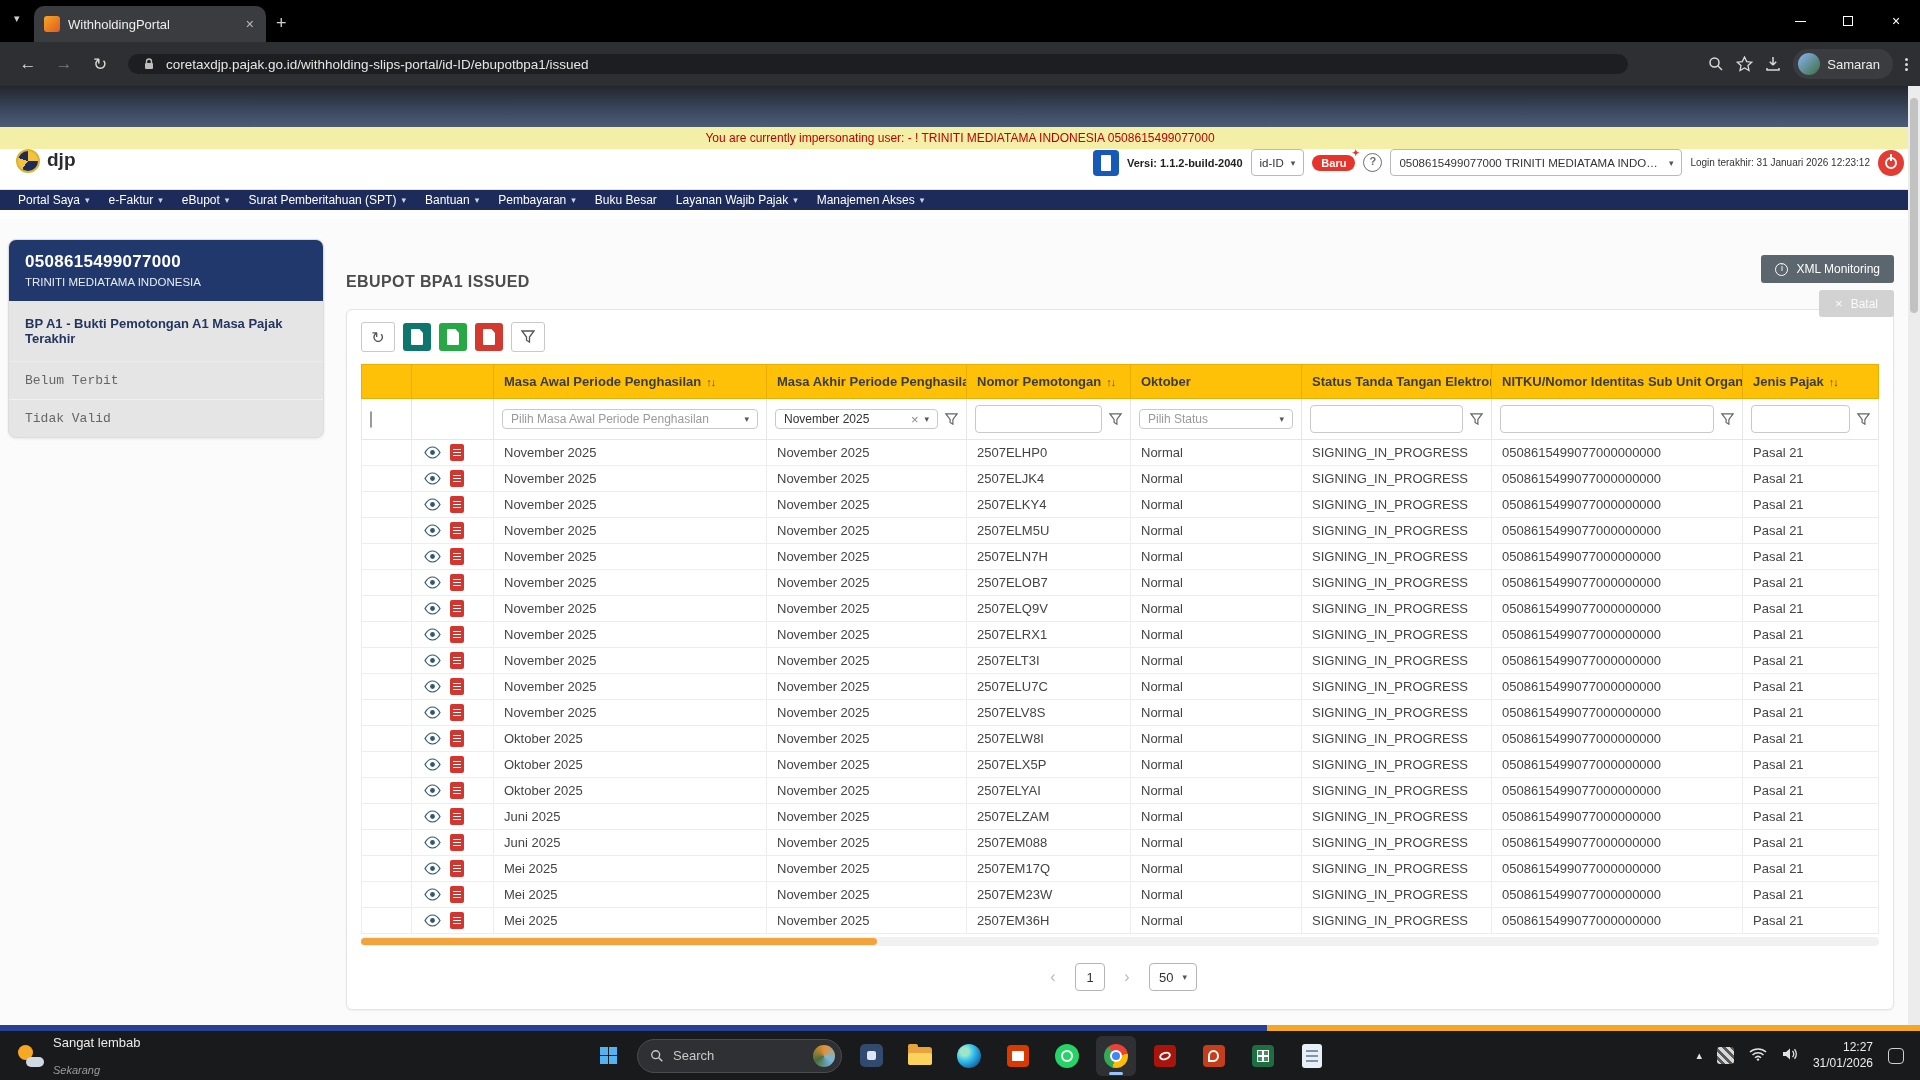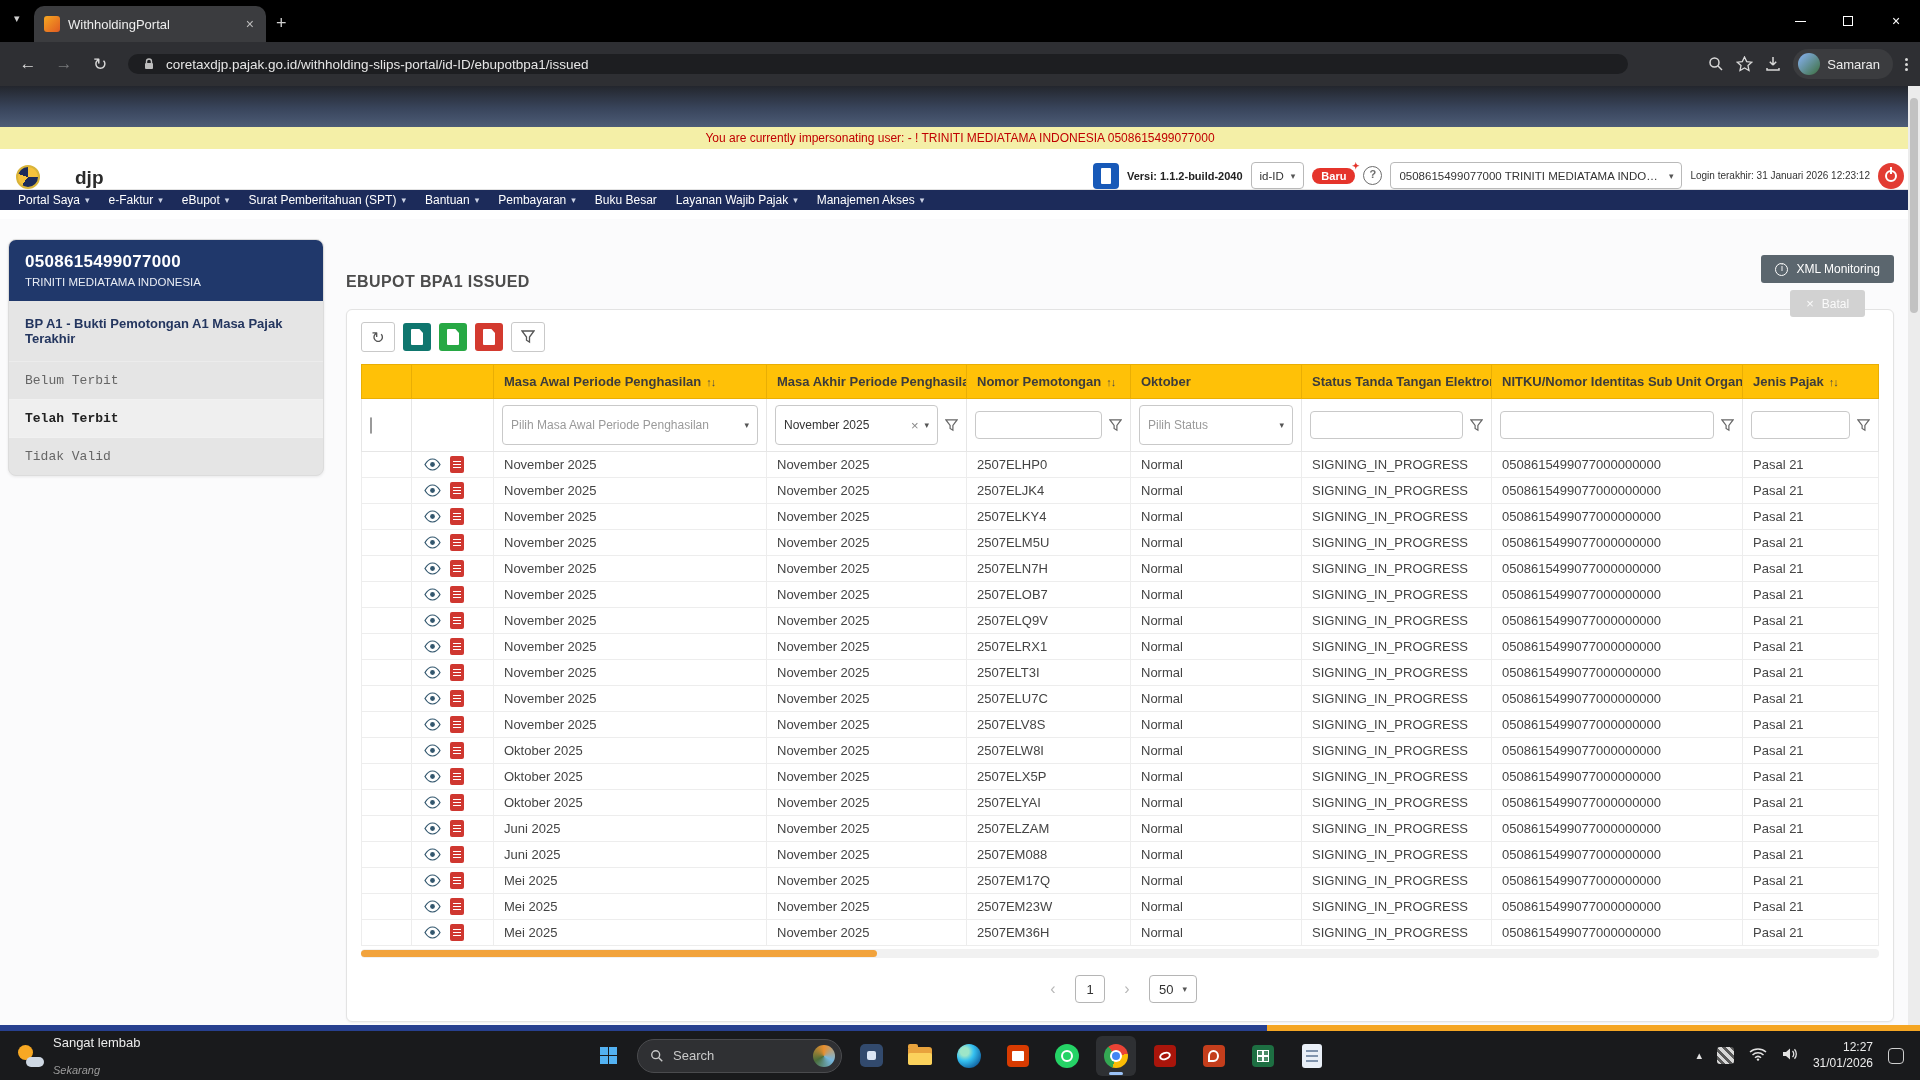--- a/index.html
+++ b/index.html
@@ -32,21 +32,21 @@
   .profile-name { color:#ececec; font-size:13px; }
   .kebab { color:#d9d9d9; font-size:14px; letter-spacing:0; line-height:4px; display:flex; flex-direction:column; gap:2px; }
   .kebab i { width:3px; height:3px; background:#d9d9d9; border-radius:50%; display:block; }
 
   
   .top-band { height:41px; background:linear-gradient(180deg,#23262d 0%, #39455c 55%, #4d5c76 100%); }
   .impersonation-banner { height:22px; background:#f4efa7; display:flex; align-items:center; justify-content:center; }
   .impersonation-banner span { color:#c00000; font-size:12px; }
 
   
-  .app-header { height:41px; background:#fff; border-bottom:1px solid #e2e2e2; display:flex; align-items:flex-end; padding:0 16px;gap:28px; }
+  .app-header { height:41px; background:#fff; border-bottom:1px solid #e2e2e2; display:flex; align-items:flex-start; padding:0 16px; }
   .logo-mark { width:24px; height:24px; border-radius:50%; background:conic-gradient(#f5c23c 0 25%, #1c2b5a 25% 60%, #f5c23c 60% 80%, #1c2b5a 80% 100%); border:2px solid #d9b43a; }
   .logo-text { font-size:19px; font-weight:bold; color:#2b2b2b; margin-left:7px; }
   .hdr-right { margin-left:auto; display:flex; align-items:center; gap:8px; }
   .ver-ico { width:26px; height:26px; background:#1759b8; border-radius:4px; position:relative; }
   .ver-ico::after { content:""; position:absolute; left:8px; top:5px; width:10px; height:16px; background:#fff; border-radius:1px; }
   .ver-text { font-size:11px; color:#222; font-weight:bold; white-space:nowrap; }
   .mini-select { border:1px solid #b9b9b9; border-radius:4px; height:27px; display:flex; align-items:center; gap:7px; padding:0 8px; font-size:11.5px; color:#333; background:#fff; white-space:nowrap; }
   .caret { font-size:9px; color:#555; }
   .baru-badge { background:#e5342b; color:#fff; font-size:11px; font-weight:bold; border-radius:10px; padding:2px 9px; position:relative; }
   .baru-badge::after { content:"✦"; position:absolute; top:-7px; right:-4px; color:#e5342b; font-size:9px; }
@@ -71,42 +71,42 @@
   .sidebar-head { background:#20386b; border-radius:7px 7px 0 0; padding:12px 16px 13px; }
   .sb-npwp { color:#fff; font-size:17px; font-weight:bold; letter-spacing:.3px; }
   .sb-company { color:#e8ecf4; font-size:11.5px; margin-top:4px; }
   .sb-section { font-size:13px; font-weight:bold; color:#24365f; padding:15px 16px; border-bottom:1px solid #ececec; }
   .sb-item { font-size:13px; color:#666; padding:11px 16px; border-bottom:1px solid #f1f1f1; cursor:default;font-family:Liberation Mono, monospace; }
   .sb-item.active { background:#efefef; color:#222; font-weight:bold; }
   .sb-item:last-child { border-bottom:none; }
 
   .main-panel { flex:1; position:relative; min-width:0; }
   .page-title { font-size:16px; font-weight:bold; color:#4c4c4c; letter-spacing:.4px; margin-top:34px; }
-  .corner { position:absolute; top:16px; right:0; display:flex; flex-direction:column; align-items:center; gap:7px; z-index:3; }
+  .corner { position:absolute; top:16px; right:0; display:flex; flex-direction:column; align-items:flex-end; gap:7px; z-index:3; }
   .xml-btn { background:#5b666e; color:#fff; font-size:12px; border-radius:3px; padding:7px 14px; display:flex; align-items:center; gap:8px; border:none; }
   .info-ico { width:13px; height:13px; border:1.3px solid #fff; border-radius:50%; position:relative; flex:0 0 auto; }
   .info-ico::after { content:"i"; position:absolute; left:4.5px; top:-1px; font-size:9px; color:#fff; }
   .batal-btn { background:#d2d2d2; color:#fafafa; font-size:12px; border-radius:3px; padding:6px 16px; display:flex; align-items:center; gap:8px; border:none; }
   .x-ico::before { content:"×"; font-size:13px; color:#fafafa; }
 
   .table-card { background:#fff; border:1px solid #e3e3e3; border-radius:6px; margin-top:18px; padding:12px 14px 0; box-shadow:0 1px 2px rgba(0,0,0,.05); }
   .table-toolbar { display:flex; align-items:center; gap:8px; margin-bottom:12px; }
   .tbtn { height:30px; min-width:34px; border:1px solid #c9c9c9; border-radius:3px; background:#fff; display:flex; align-items:center; justify-content:center; color:#555; font-size:16px; }
   .file-btn { width:28px; height:28px; border-radius:3px; display:flex; align-items:center; justify-content:center; }
   .file-btn.csv { background:#0f766e; }
   .file-btn.xls { background:#27a844; }
   .file-btn.pdf { background:#d33a2f; }
   .fileglyph { width:12px; height:16px; background:#fff; border-radius:1px; clip-path:polygon(0 0, 70% 0, 100% 25%, 100% 100%, 0 100%); }
 
   table.data-table { width:100%; border-collapse:collapse; table-layout:fixed; font-size:13px; }
   .data-table th.main-h { background:#ffc107; border:1px solid #e9ae04; color:#3c3c3c; font-weight:bold; text-align:left; padding:8px 10px; font-size:13px; white-space:nowrap; overflow:hidden; height:34px; }
   .sort-ico { font-size:11px; color:#4a4a4a; margin-left:5px; letter-spacing:-1px; }
   .filter-row td { border:1px solid #e6e6e6; background:#fff; padding:6px 8px; height:41px; }
   .f-wrap { display:flex; align-items:center; gap:7px; }
-  .f-select { flex:1; border:1px solid #c9c9c9; border-radius:4px; height:40px; display:flex; align-items:center; padding:0 8px; gap:6px; background:#fff; min-width:0; }
+  .f-select { flex:1; border:1px solid #c9c9c9; border-radius:4px; height:20px; display:flex; align-items:center; padding:0 8px; gap:6px; background:#fff; min-width:0; }
   .f-placeholder { color:#9a9a9a; font-size:12px; flex:1; overflow:hidden; white-space:nowrap; text-overflow:ellipsis; }
   .f-value { color:#333; font-size:12px; flex:1; overflow:hidden; white-space:nowrap; }
   .clear-x { color:#888; font-size:13px; }
   .f-input { flex:1; border:1px solid #c9c9c9; border-radius:4px; height:28px; background:#fff; min-width:0; padding:0 8px; font-size:12px; font-family:"Liberation Sans",sans-serif; }
   .funnel-btn { flex:0 0 auto; display:flex; align-items:center; }
   .checkbox { width:15px; height:15px; border:1.5px solid #9a9a9a; border-radius:2px; background:#fff; }
 
   .data-row td { border:1px solid #ededed; color:#444; padding:3px 10px; height:26px; white-space:nowrap; overflow:hidden; }
   .c-act { }
   .act-wrap { display:flex; align-items:center; gap:9px; }
@@ -317,21 +317,20 @@
 
   <div class="content">
 
     <div class="sidebar-card">
       <div class="sidebar-head">
         <div class="sb-npwp">0508615499077000</div>
         <div class="sb-company">TRINITI MEDIATAMA INDONESIA</div>
       </div>
       <div class="sb-section">BP A1 - Bukti Pemotongan A1 Masa Pajak Terakhir</div>
       <div class="sb-item">Belum Terbit</div>
-      <div class="sb-item active">Telah Terbit</div>
       <div class="sb-item">Tidak Valid</div>
     </div>
 
     <div class="main-panel">
       <div class="corner">
         <button class="xml-btn">
           <span class="info-ico"></span>
           <span>XML Monitoring</span>
         </button>
         <button class="batal-btn">

